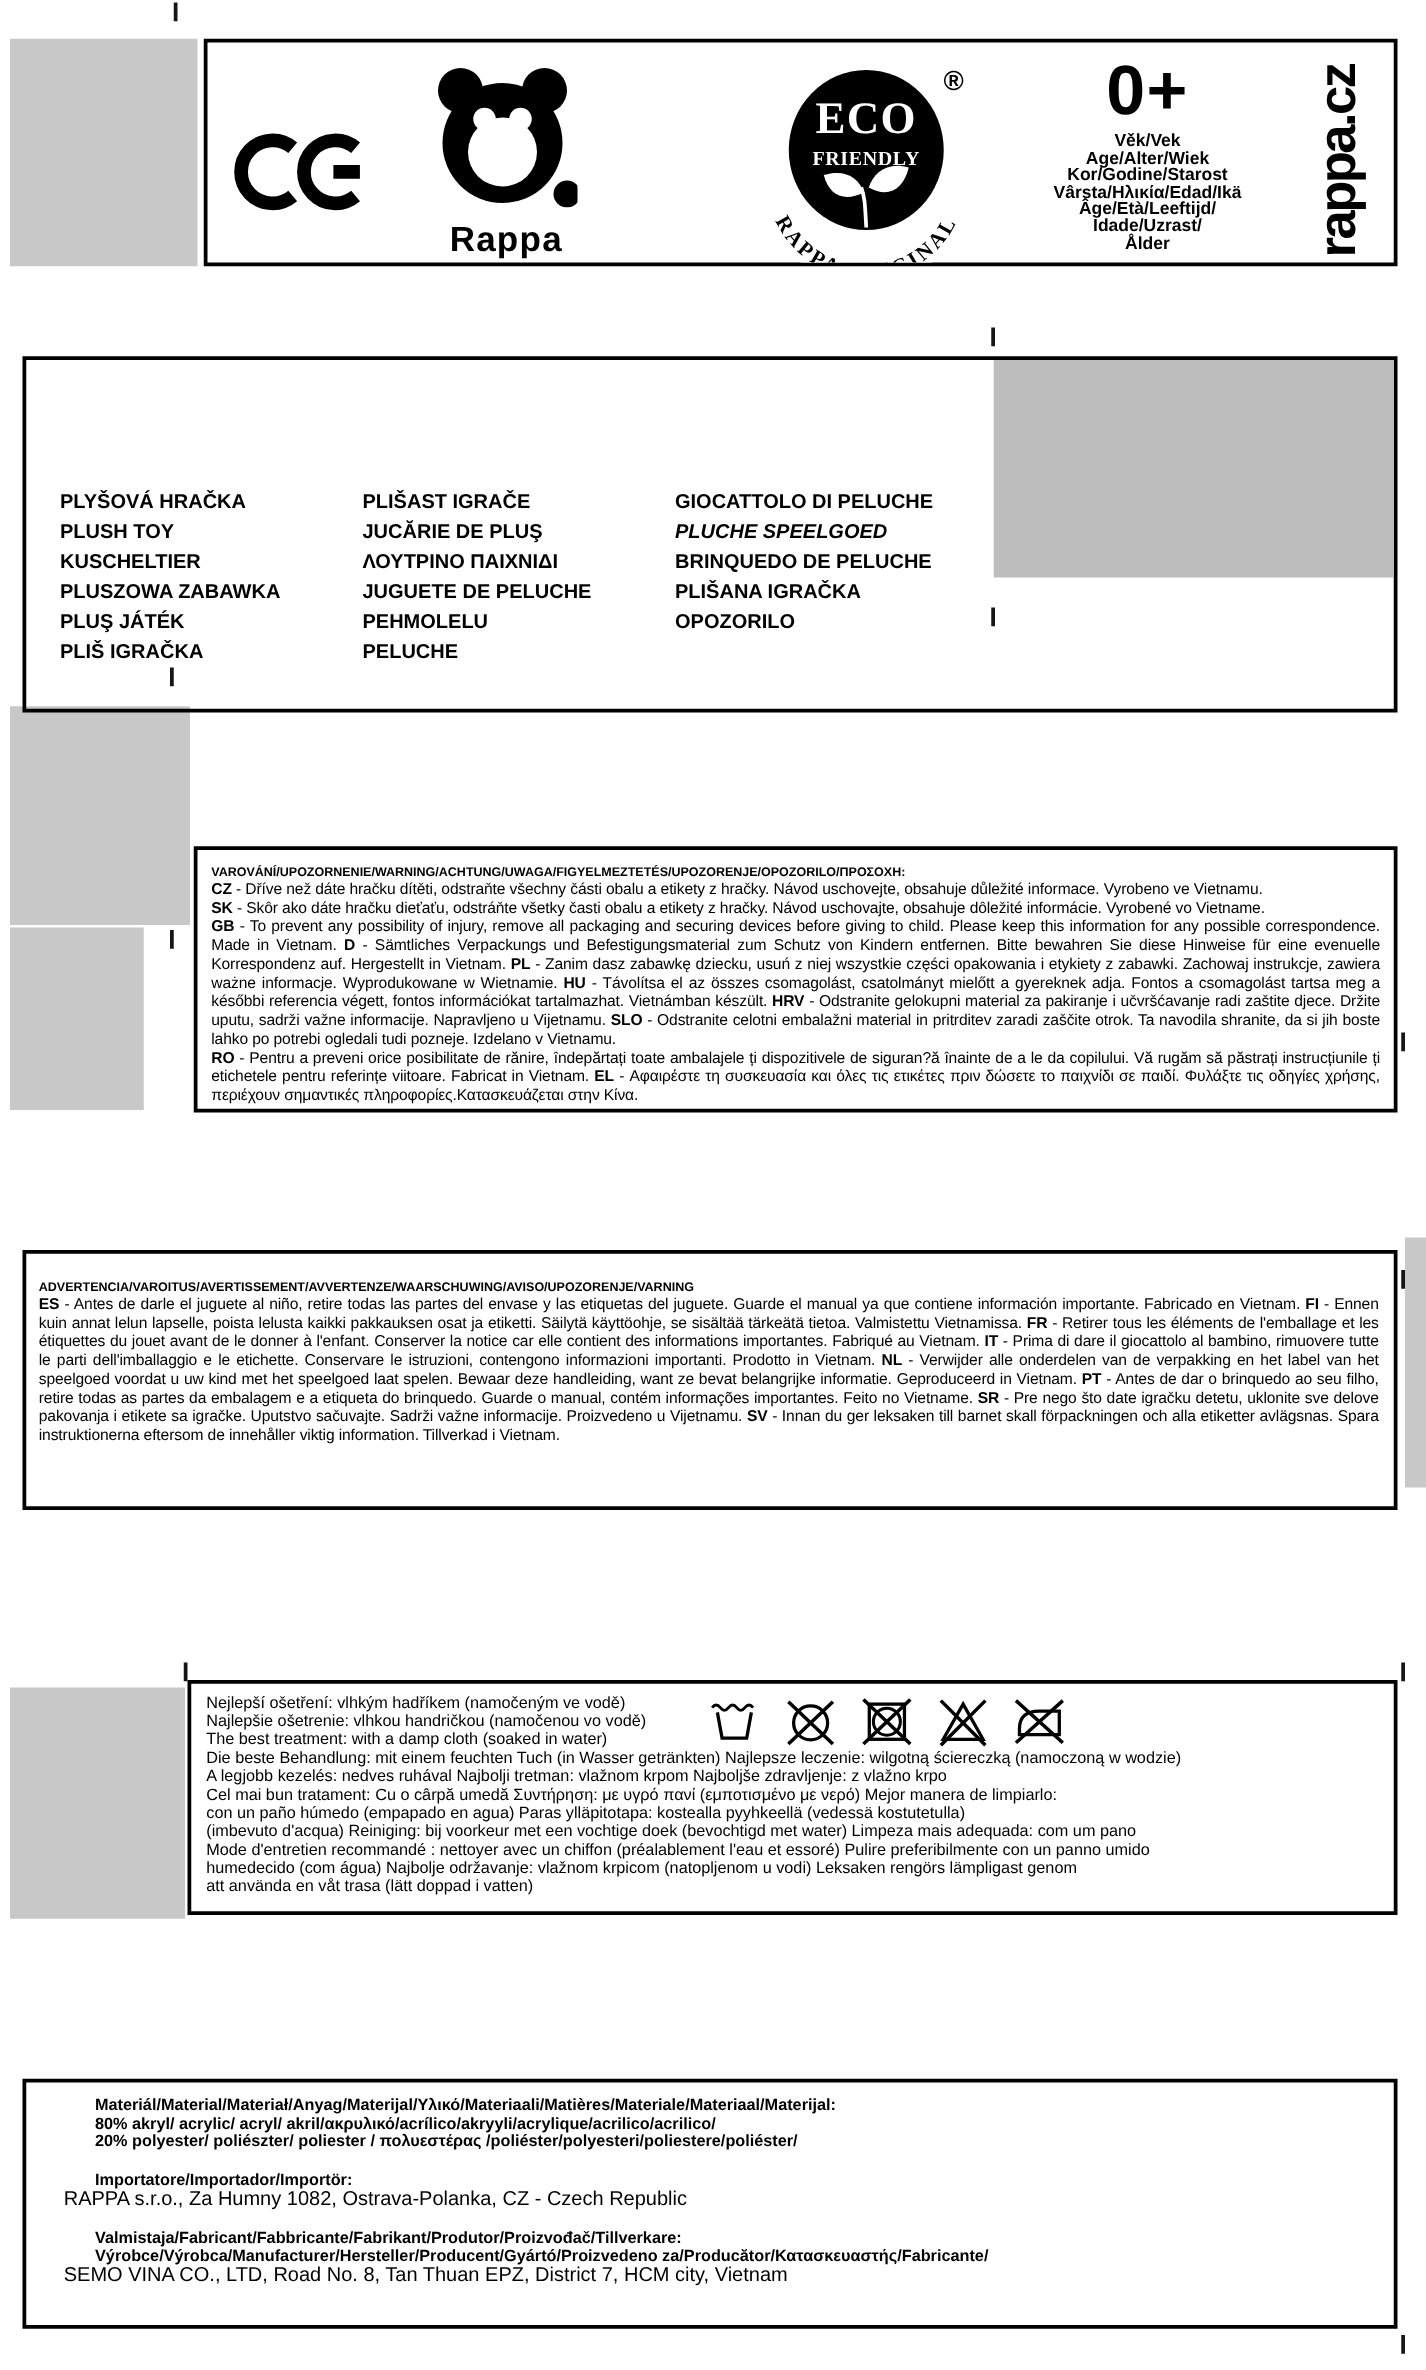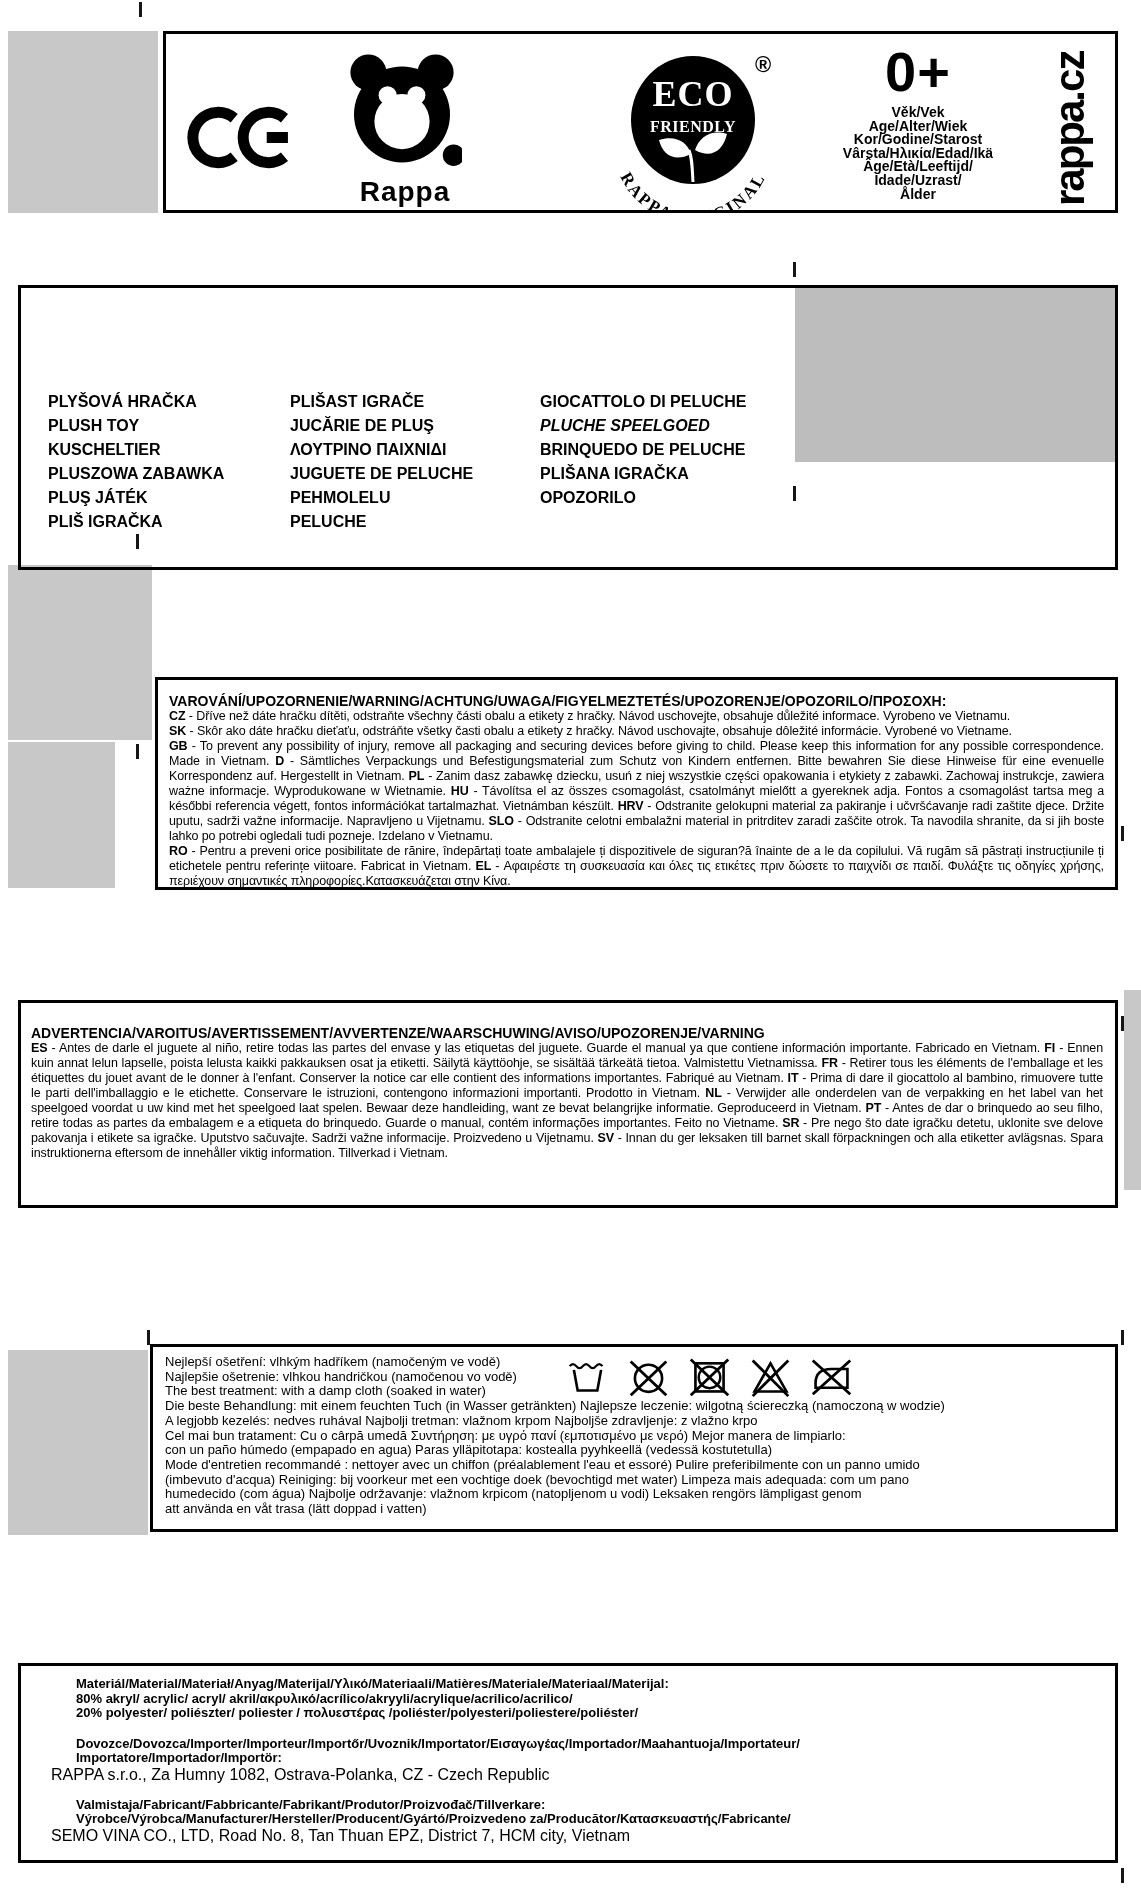--- a/index.html
+++ b/index.html
@@ -13,21 +13,21 @@
   .center{text-align:center;}
   
   .rappa-word{font-size:28px;font-weight:bold;letter-spacing:1px;}
   .age-big{font-size:56px;font-weight:800;line-height:1;letter-spacing:1px;}
   .age-line{font-size:14px;font-weight:bold;line-height:13.6px;white-space:nowrap;}
   .site-vert{position:absolute;left:1046px;top:206px;transform:rotate(-90deg);transform-origin:0 0;
              font-size:42px;font-weight:bold;letter-spacing:-2px;white-space:nowrap;}
   
   .pn{position:absolute;font-size:16px;font-weight:bold;line-height:24px;white-space:nowrap;}
   
-  .w-title{font-size:14px;font-weight:bold;letter-spacing:0px;}
+  .w-title{font-size:10px;font-weight:bold;letter-spacing:0px;}
   .w-body{font-size:12.5px;line-height:15px;text-align:justify;letter-spacing:-0.1px;}
   
   .care-line{font-size:13px;line-height:14.7px;white-space:nowrap;}
   .care-icons{position:absolute;display:flex;gap:16px;}
   .cicon{width:45px;height:45px;}
   
   .f-bold{font-size:13px;font-weight:bold;line-height:14.5px;white-space:nowrap;padding-left:25px;}
   .f-addr{font-size:16px;line-height:18px;white-space:nowrap;}
   .spacer14{height:14px;}
   .spacer16{height:16px;}
@@ -144,22 +144,22 @@
 
   <div class="box" style="left:150px;top:1344px;width:968px;height:188px;">
     <div style="padding:8px 10px 8px 12px;">
       <div class="care-line">Nejlepší ošetření: vlhkým hadříkem (namočeným ve vodě)</div>
       <div class="care-line">Najlepšie ošetrenie: vlhkou handričkou (namočenou vo vodě)</div>
       <div class="care-line">The best treatment: with a damp cloth (soaked in water)</div>
       <div class="care-line">Die beste Behandlung: mit einem feuchten Tuch (in Wasser getränkten)   Najlepsze leczenie: wilgotną ściereczką (namoczoną w wodzie)</div>
       <div class="care-line">A legjobb kezelés: nedves ruhával   Najbolji tretman: vlažnom krpom   Najboljše zdravljenje: z vlažno krpo</div>
       <div class="care-line">Cel mai bun tratament: Cu o cârpă umedă   Συντήρηση: με υγρό πανί (εμποτισμένο με νερό)   Mejor manera de limpiarlo:</div>
       <div class="care-line">con un paño húmedo (empapado en agua)  Paras ylläpitotapa: kostealla pyyhkeellä (vedessä kostutetulla)</div>
+      <div class="care-line">(imbevuto d'acqua)   Reiniging: bij voorkeur met een vochtige doek (bevochtigd met water)   Limpeza mais adequada: com um pano</div>
       <div class="care-line">Mode d'entretien recommandé : nettoyer avec un chiffon (préalablement l'eau et essoré)   Pulire preferibilmente con un panno umido</div>
-      <div class="care-line">(imbevuto d'acqua)   Reiniging: bij voorkeur met een vochtige doek (bevochtigd met water)   Limpeza mais adequada: com um pano</div>
       <div class="care-line">humedecido (com água)   Najbolje održavanje: vlažnom krpicom (natopljenom u vodi)   Leksaken rengörs lämpligast genom</div>
       <div class="care-line">att använda en våt trasa (lätt doppad i vatten)</div>
     </div>
 
     <div class="care-icons" style="left:412px;top:6px;">
       <svg class="cicon" viewBox="0 0 48 48">
         <path d="M5 14 q3.5 -4.5 7 0 t7 0 t7 0 t7 0 t7 0" fill="none" stroke="#000" stroke-width="2.4"></path>
         <path d="M9.5 18 L13.5 40 L34.5 40 L38.5 18" fill="none" stroke="#000" stroke-width="2.8"></path>
       </svg>
       <svg class="cicon" viewBox="0 0 48 48">
@@ -181,21 +181,20 @@
       </svg>
     </div>
   </div>
 
   <div class="box" style="left:18px;top:1663px;width:1100px;height:200px;">
     <div style="padding:11px 10px 8px 30px;">
       <div class="f-bold">Materiál/Material/Materiał/Anyag/Materijal/Υλικό/Materiaali/Matières/Materiale/Materiaal/Materijal:</div>
       <div class="f-bold">80% akryl/ acrylic/ acryl/ akril/ακρυλικό/acrílico/akryyli/acrylique/acrilico/acrilico/</div>
       <div class="f-bold">20% polyester/ poliészter/ poliester / πολυεστέρας /poliéster/polyesteri/poliestere/poliéster/</div>
       <div class="spacer16"></div>
-      <div class="f-bold">Dovozce/Dovozca/Importer/Importeur/Importőr/Uvoznik/Importator/Εισαγωγέας/Importador/Maahantuoja/Importateur/</div>
       <div class="f-bold">Importatore/Importador/Importör:</div>
       <div class="f-addr">RAPPA s.r.o., Za Humny 1082, Ostrava-Polanka, CZ - Czech Republic</div>
       <div class="spacer14"></div>
       <div class="f-bold">Valmistaja/Fabricant/Fabbricante/Fabrikant/Produtor/Proizvođač/Tillverkare:</div>
       <div class="f-bold">Výrobce/Výrobca/Manufacturer/Hersteller/Producent/Gyártó/Proizvedeno za/Producător/Κατασκευαστής/Fabricante/</div>
       <div class="f-addr">SEMO VINA CO., LTD, Road No. 8, Tan Thuan EPZ, District 7, HCM city, Vietnam</div>
     </div>
   </div>
 
 </div>

